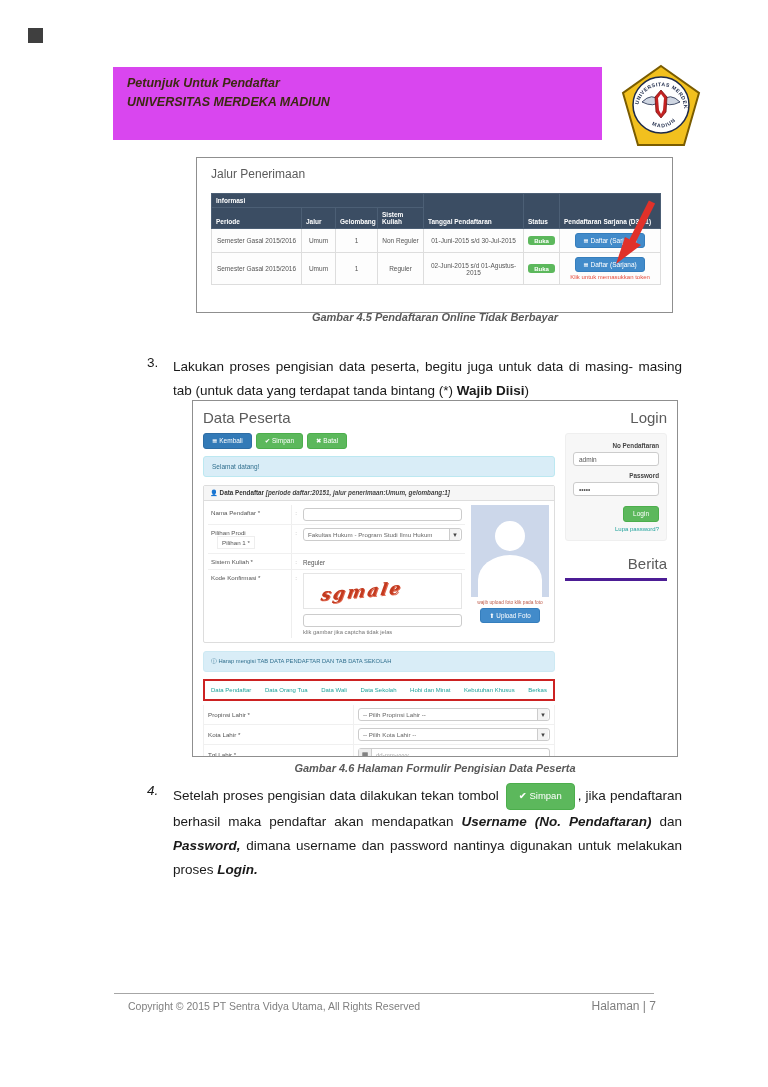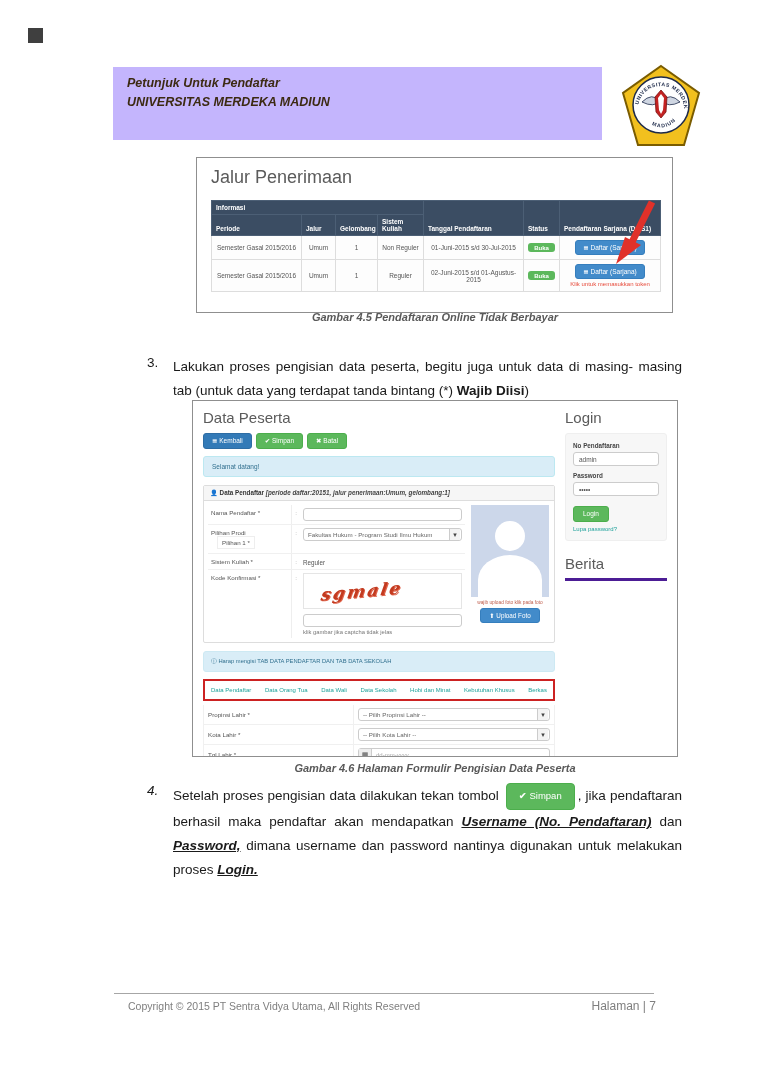--- a/index.html
+++ b/index.html
@@ -1,47 +1,47 @@
 <!DOCTYPE html>
 <html><head>
 <meta charset="utf-8">
 <style>
   * { margin:0; padding:0; box-sizing:border-box; }
   html,body { width:768px; height:1087px; background:#ffffff; font-family:"Liberation Sans", sans-serif; position:relative; overflow:hidden; }
 
   .corner-square { position:absolute; left:28px; top:28px; width:15px; height:15px; background:#3f3f3f; }
 
   
-  .doc-header { position:absolute; left:113px; top:67px; width:489px; height:73px; background:#c4b5fd; padding:7px 14px; }
+  .doc-header { position:absolute; left:113px; top:67px; width:489px; height:73px; background:#d946ef; padding:7px 14px; }
   .doc-header div { font-size:12.5px; font-weight:bold; font-style:italic; color:#46engaged; color:#3c2a12; line-height:1.55; }
   .logo-wrap { position:absolute; left:620px; top:64px; width:82px; height:84px; }
 
   
   .fig-frame { position:absolute; background:#fff; border:1.5px solid #8f8f8f; }
   #fig1 { left:196px; top:157px; width:477px; height:156px; }
   #fig2 { left:192px; top:400px; width:486px; height:357px; overflow:hidden; }
   .fig-caption { position:absolute; width:486px; text-align:center; font-size:11px; font-weight:bold; font-style:italic; color:#595959; }
   #caption1 { left:192px; top:311px; }
   #caption2 { left:192px; top:762px; }
 
   
-  .fig1-title { padding:9px 14px 8px 14px; font-size:18px; color:#5b5b5b; }
+  .fig1-title { padding:9px 14px 8px 14px; font-size:12px; color:#5b5b5b; }
   .jalur-table { margin:4px 14px 0 14px; width:449px; border-collapse:collapse; table-layout:fixed; }
   .jalur-table th { background:#3b4d63; color:#fff; font-size:6.5px; font-weight:bold; text-align:left; padding:3px 4px; border:1px solid #4c5f75; }
   .jalur-table th.vbottom { vertical-align:bottom; }
   .jalur-table td { font-size:6.5px; color:#555; text-align:center; padding:4px 3px; border:1px solid #ddd; background:#fdfdfd; vertical-align:middle; }
   .badge-buka { display:inline-block; background:#5cb85c; color:#fff; font-size:6px; font-weight:bold; padding:1.5px 6px; border-radius:3px; }
   .btn-daftar { display:inline-block; background:#428bca; border:1px solid #357ebd; color:#fff; font-size:6.5px; padding:2.5px 7px; border-radius:3px; white-space:nowrap; }
   .note-token { color:#e74c3c; font-size:6px; margin-top:2px; }
   .arrow-svg { position:absolute; right:8px; top:38px; pointer-events:none; }
 
   
   .fig2-inner { display:flex; padding:8px 10px; gap:10px; height:100%; }
   .dp-main { width:352px; }
-  .dp-side { flex:1; }
+  .dp-side { flex:1;text-align:right; }
   .panel-title { font-size:15px; color:#5b5b5b; margin-bottom:7px; }
   .btn-row { display:flex; gap:4px; margin-bottom:7px; }
   .btn-xs { font-size:6.5px; color:#fff; padding:3px 8px; border-radius:3px; white-space:nowrap; }
   .btn-blue { background:#337ab7; border:1px solid #2e6da4; }
   .btn-green { background:#5cb85c; border:1px solid #4cae4c; }
   .alert-info { background:#d9edf7; border:1px solid #bce8f1; color:#31708f; font-size:6.5px; padding:6px 8px; border-radius:3px; margin-bottom:8px; }
   .form-panel { border:1px solid #ddd; border-radius:2px; margin-bottom:8px; }
   .form-panel-head { background:#f6f6f6; border-bottom:1px solid #ddd; padding:3px 6px; font-size:6.3px; color:#333; }
   .form-panel-head .meta { font-style:italic; font-weight:bold; color:#444; }
   .form-panel-body { display:flex; padding:4px; gap:5px; }
@@ -85,21 +85,21 @@
   .berita-title { font-size:15px; color:#5b5b5b; padding-bottom:6px; border-bottom:3px solid #4c1d95; }
 
   
   .step { position:absolute; display:flex; }
   #step3 { left:147px; top:355px; width:535px; }
   #step4 { left:147px; top:783px; width:535px; }
   .step-num { width:26px; font-size:13.5px; color:#1a1a1a; flex-shrink:0; }
   .step-num.italic { font-style:italic; }
   .step-body { flex:1; font-size:13.5px; color:#1a1a1a; text-align:justify; line-height:1.78; }
   .bold { font-weight:bold; }
-  .bi { font-weight:bold; font-style:italic;text-decoration:underline; }
+  .bi { font-weight:bold; font-style:italic; }
   .inline-simpan { display:inline-block; background:#5cb85c; border:1px solid #4cae4c; color:#fff; font-size:9.5px; padding:4px 12px; border-radius:4px; vertical-align:middle; margin:0 3px; }
 
   
   .footer-rule { position:absolute; left:114px; top:993px; width:540px; border-top:1.5px solid #a6a6a6; }
   .footer-left { position:absolute; left:128px; top:1000px; font-size:10.5px; color:#7f7f7f; }
   .footer-right { position:absolute; right:112px; top:999px; font-size:12px; color:#7f7f7f; }
 
   .icon { display:inline-block; }
 </style>
 </head>

